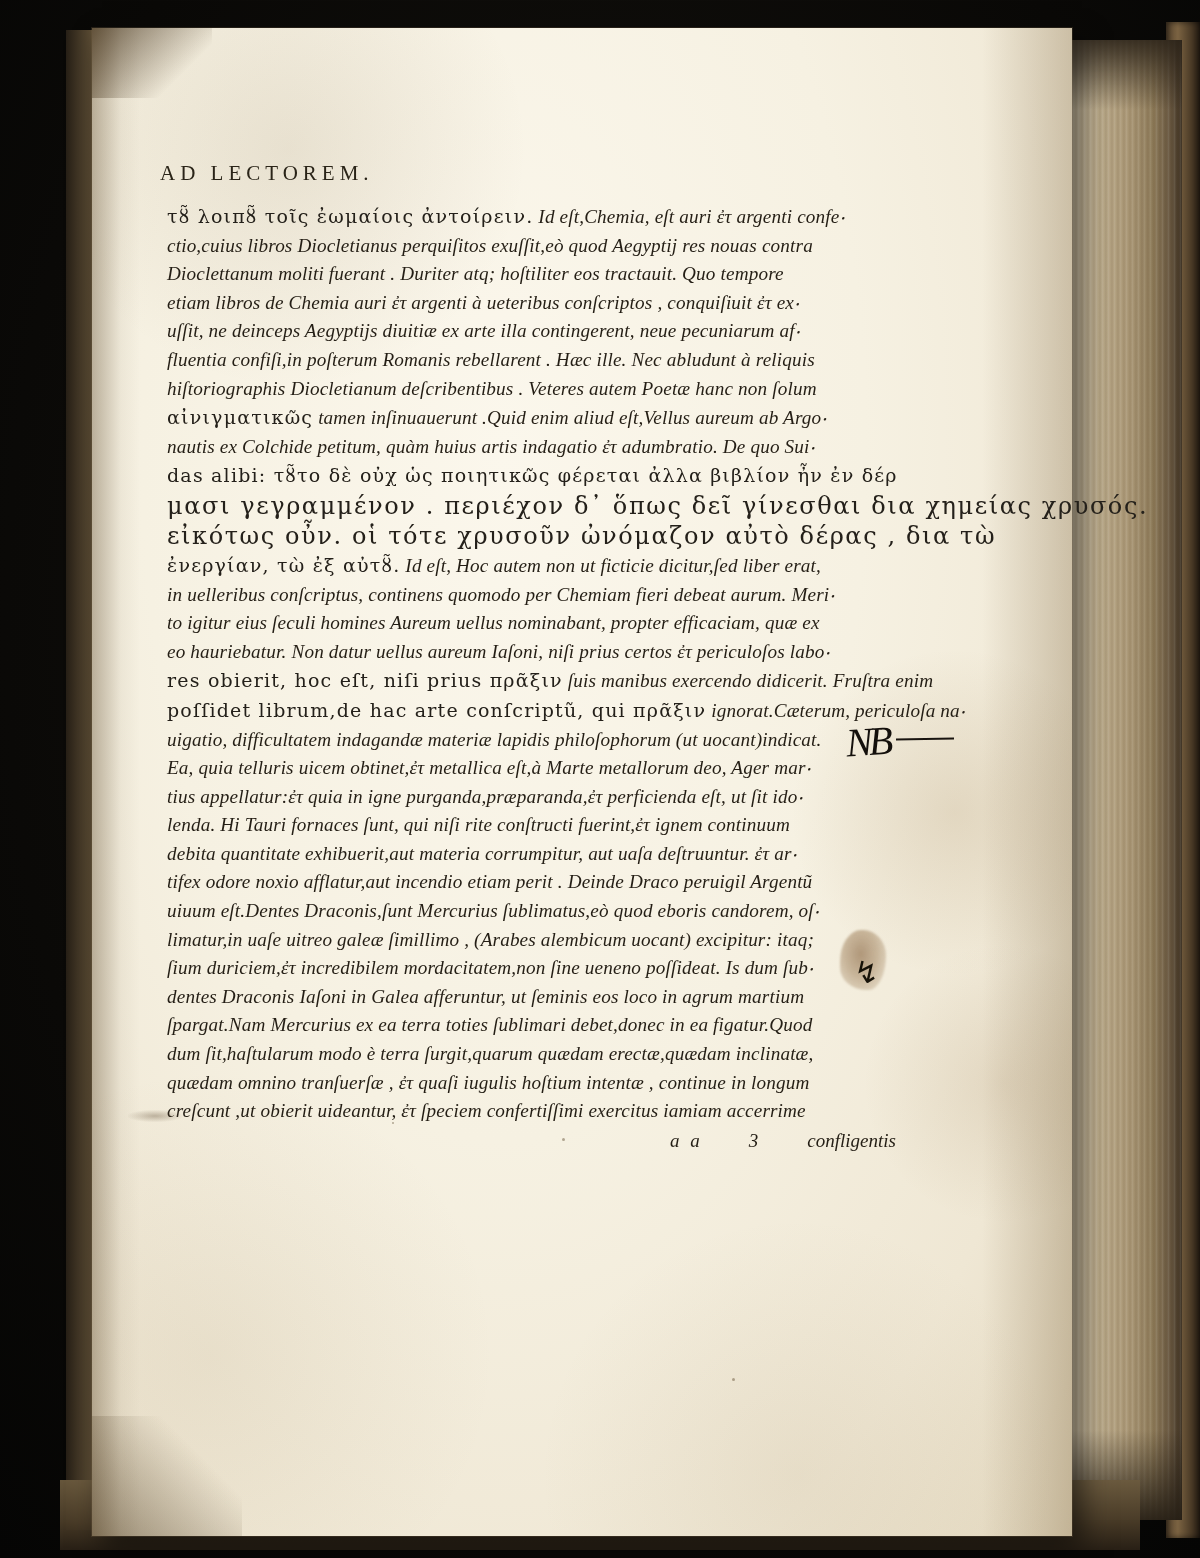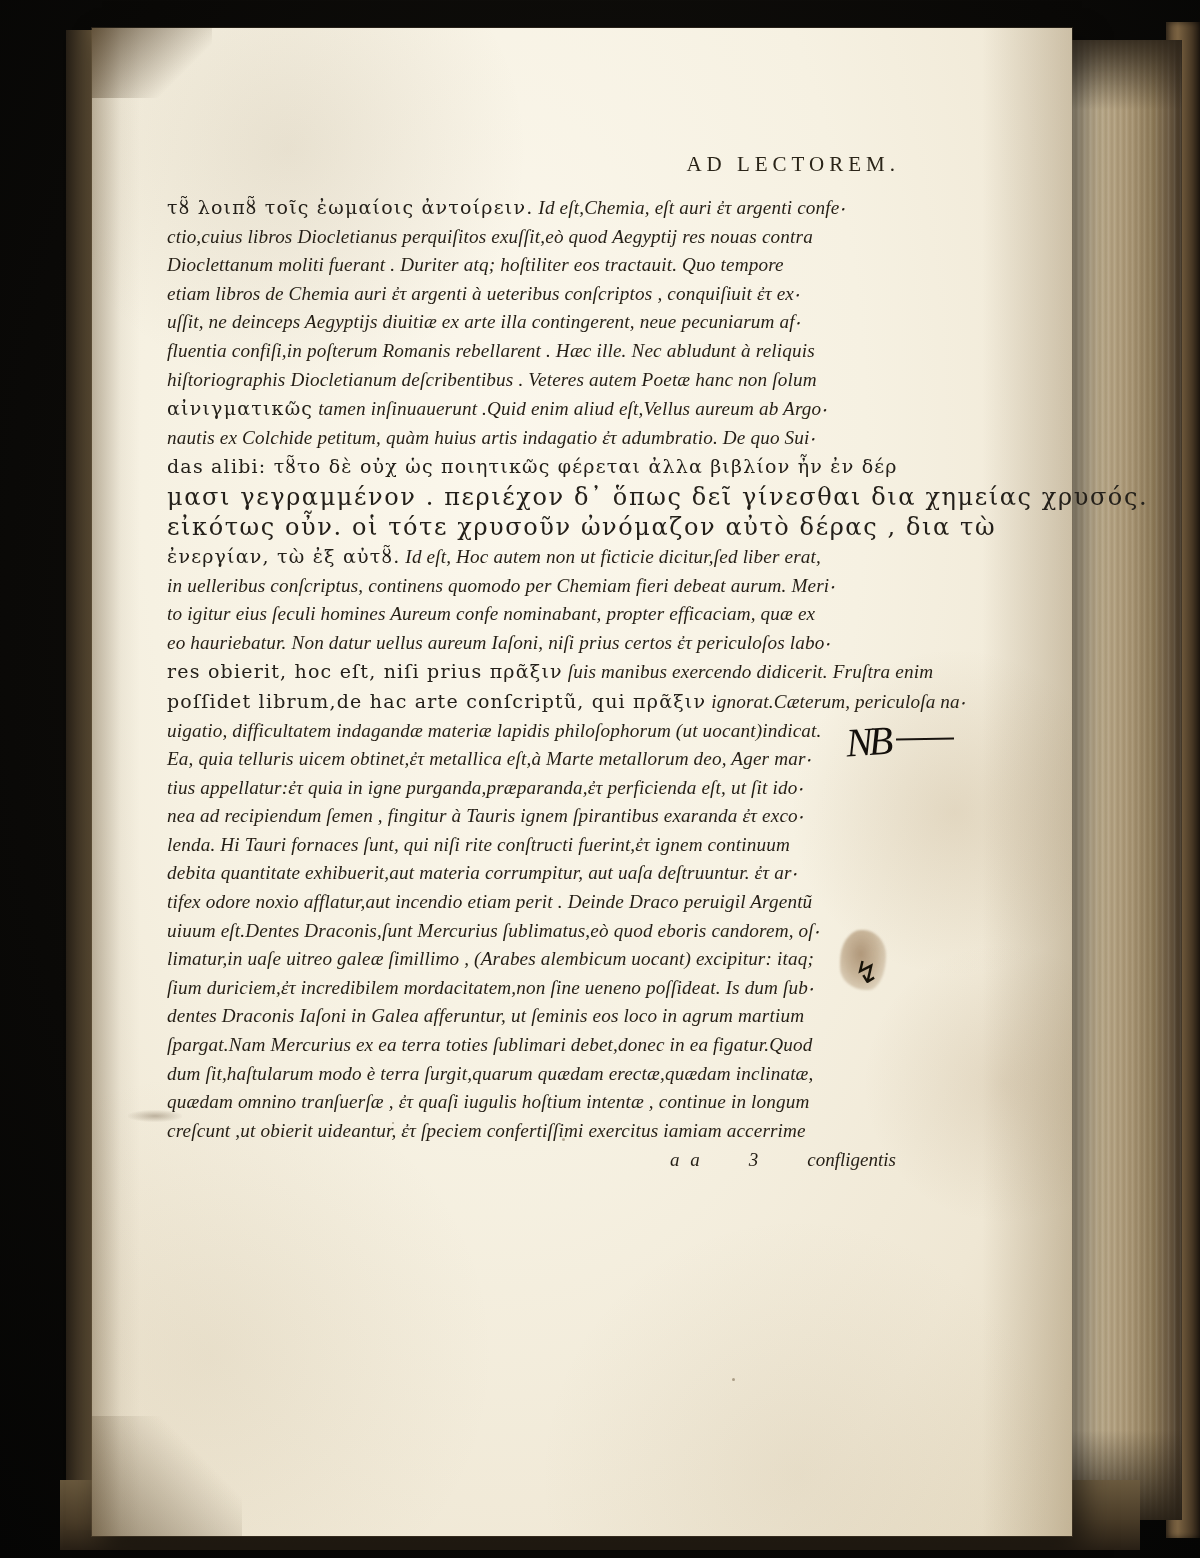--- a/index.html
+++ b/index.html
@@ -166,23 +166,23 @@
   .textblock {
     position: absolute;
     left: 38px;
     top: 120px;
     width: 770px;
   }
   .running-head {
     font-family: "Liberation Serif", serif;
     font-size: 21px;
     letter-spacing: 5px;
-    text-align: right;
+    text-align: left;
     color: #2a2418;
-    margin: 4px 0 16px 0;
+    margin: 13px 0 16px 0;
     padding-left: 30px;
     font-weight: 400;
   }
   .body-text {
     font-family: "Liberation Serif", serif;
     font-size: 19.2px;
     line-height: 28.6px;
     color: #241e15;
     font-style: italic;
     text-align: justify;
@@ -310,28 +310,27 @@
         <span class="ln">uſſit, ne deinceps Aegyptijs diuitiæ ex arte illa contingerent,   neue pecuniarum af‧</span>
         <span class="ln">fluentia confiſi,in poſterum Romanis rebellarent .  Hæc ille. Nec abludunt à reliquis</span>
         <span class="ln">hiſtoriographis Diocletianum deſcribentibus . Veteres autem Poetæ hanc non ſolum</span>
         <span class="ln"><span class="greek">αἰνιγματικῶς</span><span> tamen inſinuauerunt .Quid enim aliud eſt,Vellus aureum ab Argo‧</span></span>
         <span class="ln">nautis ex Colchide petitum,  quàm huius artis indagatio ἐτ adumbratio. De quo Sui‧</span>
         <span class="ln"><span class="greek">das alibi:  τȣ̃το δὲ οὐχ ὡς ποιητικῶς φέρεται ἀλλα βιβλίον ἦν ἐν δέρ</span></span>
         <span class="greek-line">μασι γεγραμμένον . περιέχον δ᾽ ὅπως δεῖ γίνεσθαι δια χημείας χρυσός.</span>
         <span class="greek-line">εἰκότως οὖν. οἱ τότε χρυσοῦν ὠνόμαζον αὐτὸ δέρας ,   δια τὼ</span>
         <span class="ln"><span class="greek">ἐνεργίαν, τὼ ἐξ αὐτȣ̃.</span><span> Id eſt, Hoc autem non ut ficticie dicitur,ſed liber erat,</span></span>
         <span class="ln">in uelleribus conſcriptus, continens quomodo per Chemiam fieri debeat aurum. Meri‧</span>
-        <span class="ln">to igitur eius ſeculi homines Aureum confe nominabant,  propter efficaciam, quæ ex</span>
+        <span class="ln">to igitur eius ſeculi homines Aureum uellus nominabant,  propter efficaciam, quæ ex</span>
         <span class="ln">eo hauriebatur. Non datur uellus aureum Iaſoni, niſi prius certos ἐτ periculoſos labo‧</span>
         <span class="ln"><span class="greek">res obierit, hoc eſt, niſi prius πρᾶξιν</span><span> ſuis manibus exercendo didicerit.  Fruſtra enim</span></span>
         <span class="ln"><span class="greek">poſſidet librum,de hac arte conſcriptũ, qui πρᾶξιν</span><span> ignorat.Cæterum, periculoſa na‧</span></span>
         <span class="ln">uigatio, difficultatem indagandæ materiæ lapidis philoſophorum (ut uocant)indicat.</span>
         <span class="ln">Ea, quia telluris uicem obtinet,ἐτ metallica eſt,à Marte metallorum deo, Ager mar‧</span>
         <span class="ln">tius appellatur:ἐτ quia in igne purganda,præparanda,ἐτ perficienda eſt, ut ſit ido‧</span>
-        <span class="ln">nea ad recipiendum ſemen ,  fingitur à Tauris ignem ſpirantibus exaranda ἐτ exco‧</span>
         <span class="ln">lenda.    Hi Tauri fornaces ſunt, qui niſi rite conſtructi fuerint,ἐτ ignem  continuum</span>
         <span class="ln">debita quantitate exhibuerit,aut materia corrumpitur, aut uaſa deſtruuntur.  ἐτ ar‧</span>
         <span class="ln">tifex odore noxio afflatur,aut incendio etiam perit . Deinde Draco peruigil Argentũ</span>
         <span class="ln">uiuum eſt.Dentes Draconis,ſunt Mercurius ſublimatus,eò quod eboris candorem, oſ‧</span>
         <span class="ln">limatur,in uaſe uitreo galeæ ſimillimo , (Arabes alembicum uocant) excipitur: itaq;</span>
         <span class="ln">ſium duriciem,ἐτ incredibilem mordacitatem,non ſine ueneno poſſideat. Is dum ſub‧</span>
         <span class="ln">dentes Draconis Iaſoni in Galea afferuntur,  ut ſeminis eos loco  in agrum martium</span>
         <span class="ln">ſpargat.Nam Mercurius ex ea terra toties ſublimari debet,donec in ea figatur.Quod</span>
         <span class="ln">dum ſit,haſtularum modo è terra ſurgit,quarum quædam erectæ,quædam inclinatæ,</span>
         <span class="ln">quædam omnino tranſuerſæ ,  ἐτ quaſi iugulis hoſtium intentæ ,  continue in longum</span>

